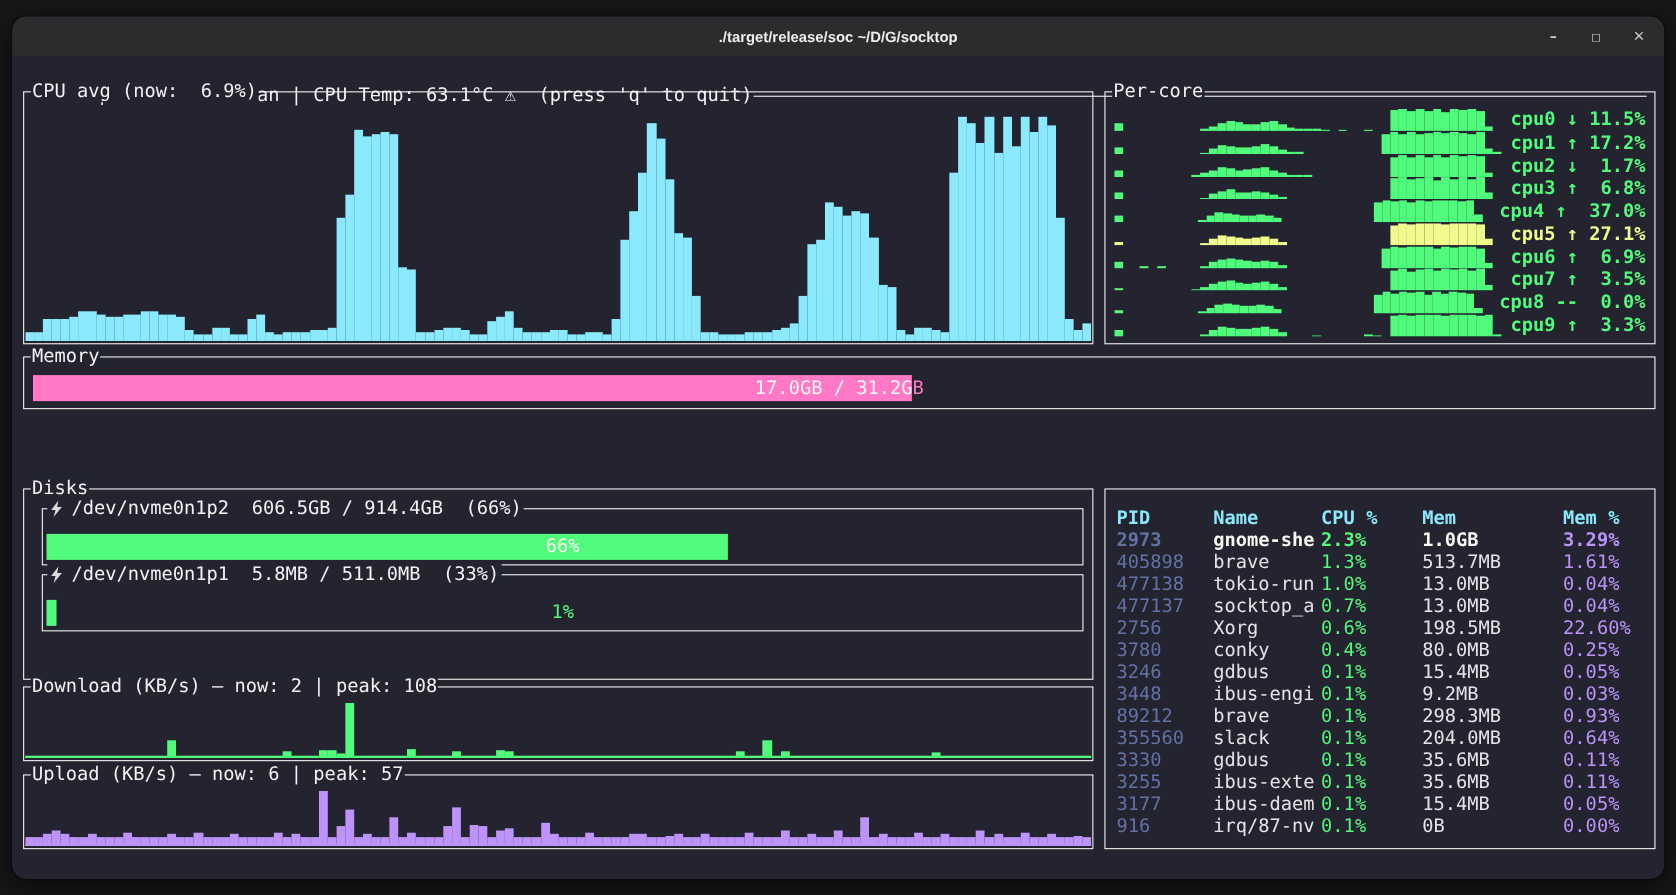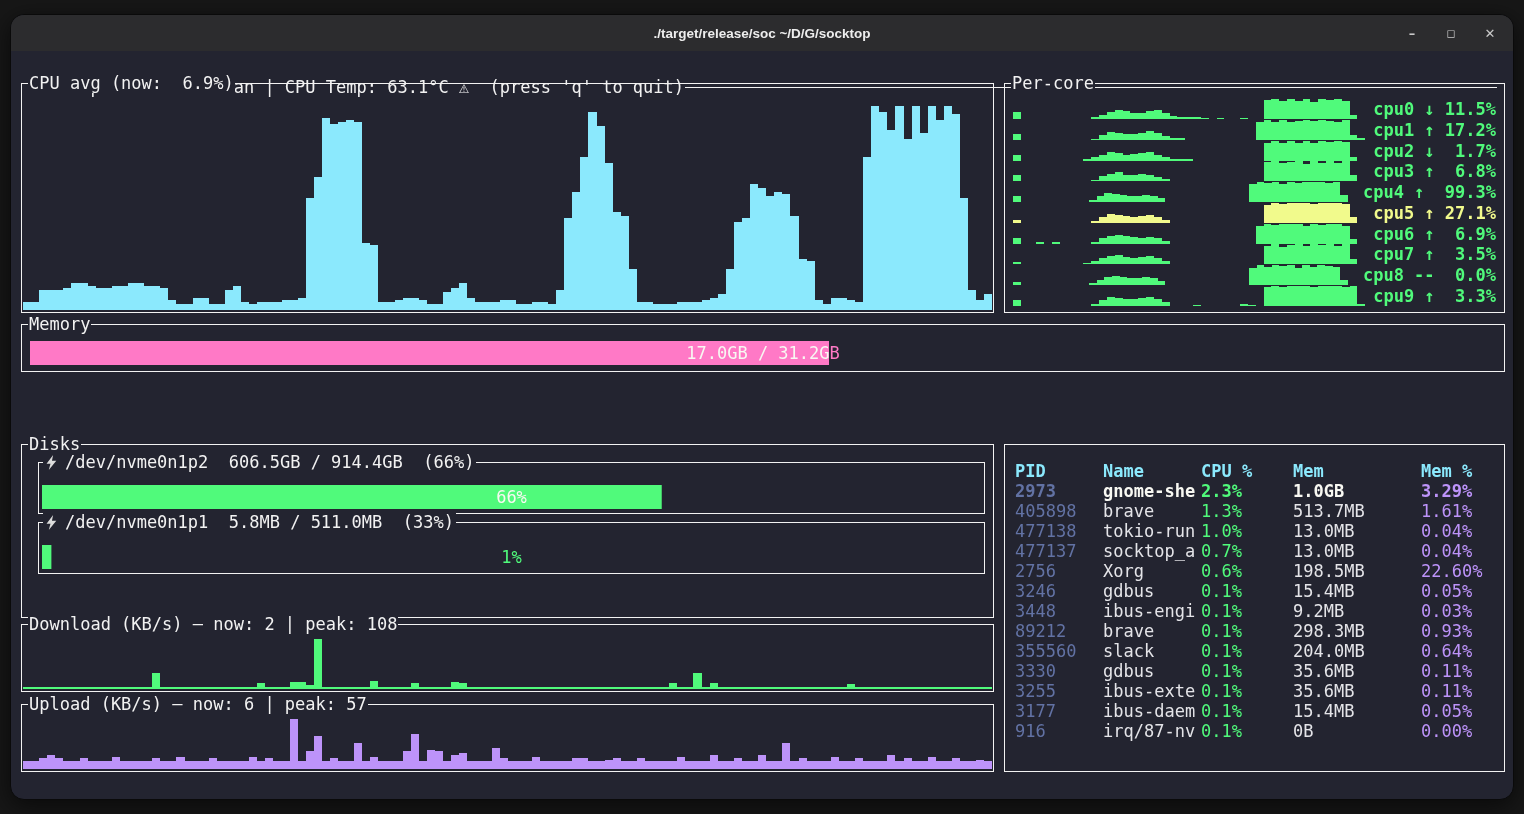--- a/index.html
+++ b/index.html
@@ -483,21 +483,21 @@
               <div class="bar" style="height: 96%; background: rgb(80, 250, 123);"></div>
               <div class="bar" style="height: 100%; background: rgb(80, 250, 123);"></div>
               <div class="bar" style="height: 98%; background: rgb(80, 250, 123);"></div>
               <div class="bar" style="height: 100%; background: rgb(80, 250, 123);"></div>
               <div class="bar" style="height: 95%; background: rgb(80, 250, 123);"></div>
               <div class="bar" style="height: 100%; background: rgb(80, 250, 123);"></div>
               <div class="bar" style="height: 35%; background: rgb(80, 250, 123);"></div>
               <div class="bar" style="height: 0%; background: rgb(80, 250, 123);"></div>
               <div class="bar" style="height: 0%; background: rgb(80, 250, 123);"></div>
             </div>
-            <div class="core-label" style="color: rgb(80, 250, 123);">cpu4 ↑  99.3%</div>
+            <div class="core-label" style="color: rgb(80, 250, 123);">cpu4 ↑  37.0%</div>
           </div>
           <div class="core-row">
             <div class="spark">
               <div class="bar" style="height: 12%; background: rgb(241, 250, 140);"></div>
               <div class="bar" style="height: 0%; background: rgb(241, 250, 140);"></div>
               <div class="bar" style="height: 0%; background: rgb(241, 250, 140);"></div>
               <div class="bar" style="height: 0%; background: rgb(241, 250, 140);"></div>
               <div class="bar" style="height: 0%; background: rgb(241, 250, 140);"></div>
               <div class="bar" style="height: 0%; background: rgb(241, 250, 140);"></div>
               <div class="bar" style="height: 0%; background: rgb(241, 250, 140);"></div>
@@ -1057,20 +1057,21 @@
           <div>CPU %</div>
           <div>Mem</div>
           <div>Mem %</div>
         </div>
         <div id="proc-body">
             <div class="prow hl"><div class="c-pid">2973</div><div class="c-name">gnome-she</div><div class="c-cpu">2.3%</div><div class="c-mem">1.0GB</div><div class="c-memp">3.29%</div></div>
             <div class="prow"><div class="c-pid">405898</div><div class="c-name">brave</div><div class="c-cpu">1.3%</div><div class="c-mem">513.7MB</div><div class="c-memp">1.61%</div></div>
             <div class="prow"><div class="c-pid">477138</div><div class="c-name">tokio-run</div><div class="c-cpu">1.0%</div><div class="c-mem">13.0MB</div><div class="c-memp">0.04%</div></div>
             <div class="prow"><div class="c-pid">477137</div><div class="c-name">socktop_a</div><div class="c-cpu">0.7%</div><div class="c-mem">13.0MB</div><div class="c-memp">0.04%</div></div>
             <div class="prow"><div class="c-pid">2756</div><div class="c-name">Xorg</div><div class="c-cpu">0.6%</div><div class="c-mem">198.5MB</div><div class="c-memp">22.60%</div></div>
+            <div class="prow"><div class="c-pid">3780</div><div class="c-name">conky</div><div class="c-cpu">0.4%</div><div class="c-mem">80.0MB</div><div class="c-memp">0.25%</div></div>
             <div class="prow"><div class="c-pid">3246</div><div class="c-name">gdbus</div><div class="c-cpu">0.1%</div><div class="c-mem">15.4MB</div><div class="c-memp">0.05%</div></div>
             <div class="prow"><div class="c-pid">3448</div><div class="c-name">ibus-engi</div><div class="c-cpu">0.1%</div><div class="c-mem">9.2MB</div><div class="c-memp">0.03%</div></div>
             <div class="prow"><div class="c-pid">89212</div><div class="c-name">brave</div><div class="c-cpu">0.1%</div><div class="c-mem">298.3MB</div><div class="c-memp">0.93%</div></div>
             <div class="prow"><div class="c-pid">355560</div><div class="c-name">slack</div><div class="c-cpu">0.1%</div><div class="c-mem">204.0MB</div><div class="c-memp">0.64%</div></div>
             <div class="prow"><div class="c-pid">3330</div><div class="c-name">gdbus</div><div class="c-cpu">0.1%</div><div class="c-mem">35.6MB</div><div class="c-memp">0.11%</div></div>
             <div class="prow"><div class="c-pid">3255</div><div class="c-name">ibus-exte</div><div class="c-cpu">0.1%</div><div class="c-mem">35.6MB</div><div class="c-memp">0.11%</div></div>
             <div class="prow"><div class="c-pid">3177</div><div class="c-name">ibus-daem</div><div class="c-cpu">0.1%</div><div class="c-mem">15.4MB</div><div class="c-memp">0.05%</div></div>
             <div class="prow"><div class="c-pid">916</div><div class="c-name">irq/87-nv</div><div class="c-cpu">0.1%</div><div class="c-mem">0B</div><div class="c-memp">0.00%</div></div>
           </div>
       </div>

